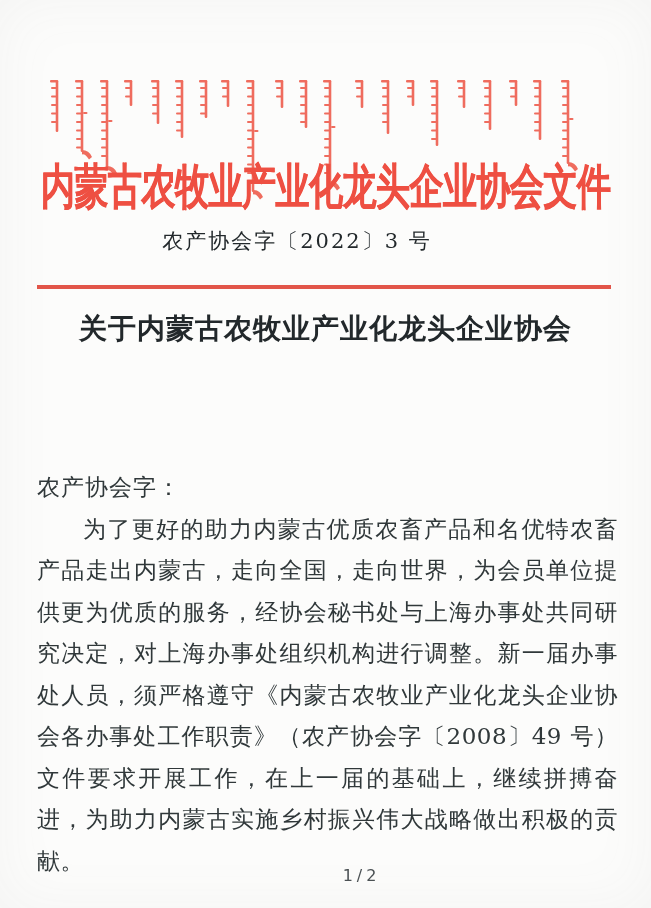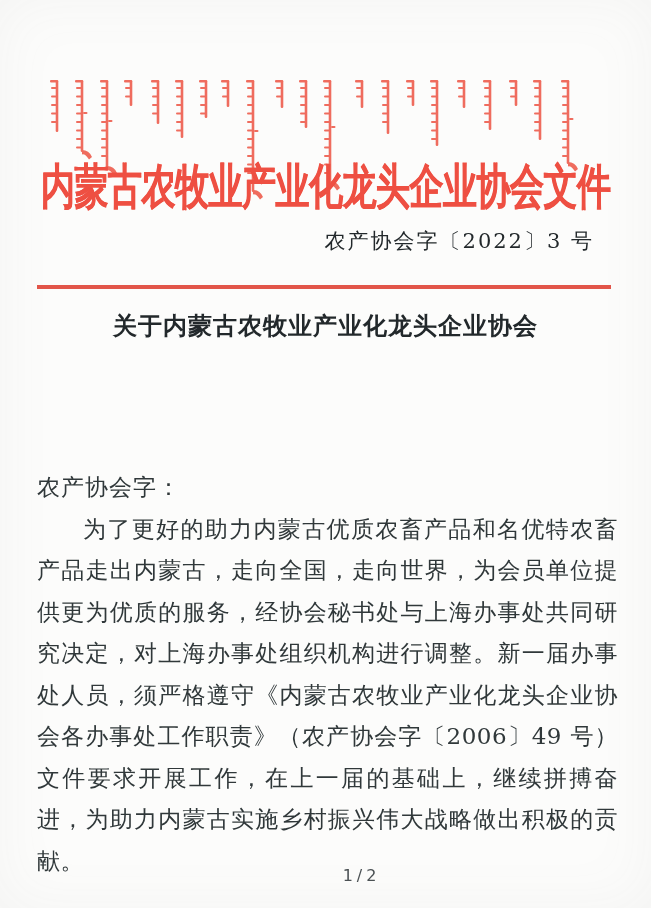--- a/index.html
+++ b/index.html
@@ -44,21 +44,21 @@
     white-space: nowrap;
     text-shadow: 0.4px 0 0 var(--masthead-red, #ee4f42);
   }
 
   
   .doc-number {
     position: absolute;
     top: 227px;
     left: 0;
     width: 594px;
-    text-align: right;
+    text-align: center;
     font-size: 21px;
     letter-spacing: 2px;
     color: var(--title-black, #33393c);
   }
 
   
   .red-rule {
     position: absolute;
     top: 285px;
     left: 37px;
@@ -68,21 +68,21 @@
     border: none;
     margin: 0;
   }
 
   
   .doc-title-line1, .doc-title-line2 {
     position: absolute;
     left: 0;
     width: 651px;
     text-align: center;
-    font-size: 24px;
+    font-size: 28px;
     font-weight: bold;
     letter-spacing: 1px;
     color: var(--title-black, #22282b);
     white-space: nowrap;
   }
   .doc-title-line1 { top: 310px; }
   .doc-title-line2 { top: 371px; }
 
   
   .body-text {
@@ -296,18 +296,18 @@
 
   <div class="doc-number">农产协会字〔2022〕3 号</div>
 
   <div class="red-rule"></div>
 
   <div class="doc-title-line1">关于内蒙古农牧业产业化龙头企业协会</div>
 
 
   <div class="body-text">
     <p class="salutation">农产协会字：</p>
-    <p class="body-paragraph">为了更好的助力内蒙古优质农畜产品和名优特农畜产品走出内蒙古，走向全国，走向世界，为会员单位提供更为优质的服务，经协会秘书处与上海办事处共同研究决定，对上海办事处组织机构进行调整。新一届办事处人员，须严格遵守《内蒙古农牧业产业化龙头企业协会各办事处工作职责》（农产协会字〔2006〕49 号）文件要求开展工作，在上一届的基础上，继续拼搏奋进，为助力内蒙古实施乡村振兴伟大战略做出积极的贡献。</p>
+    <p class="body-paragraph">为了更好的助力内蒙古优质农畜产品和名优特农畜产品走出内蒙古，走向全国，走向世界，为会员单位提供更为优质的服务，经协会秘书处与上海办事处共同研究决定，对上海办事处组织机构进行调整。新一届办事处人员，须严格遵守《内蒙古农牧业产业化龙头企业协会各办事处工作职责》（农产协会字〔2008〕49 号）文件要求开展工作，在上一届的基础上，继续拼搏奋进，为助力内蒙古实施乡村振兴伟大战略做出积极的贡献。</p>
   </div>
 
   <div class="page-number">1/2</div>
 
 </div>
 
 </body></html>

